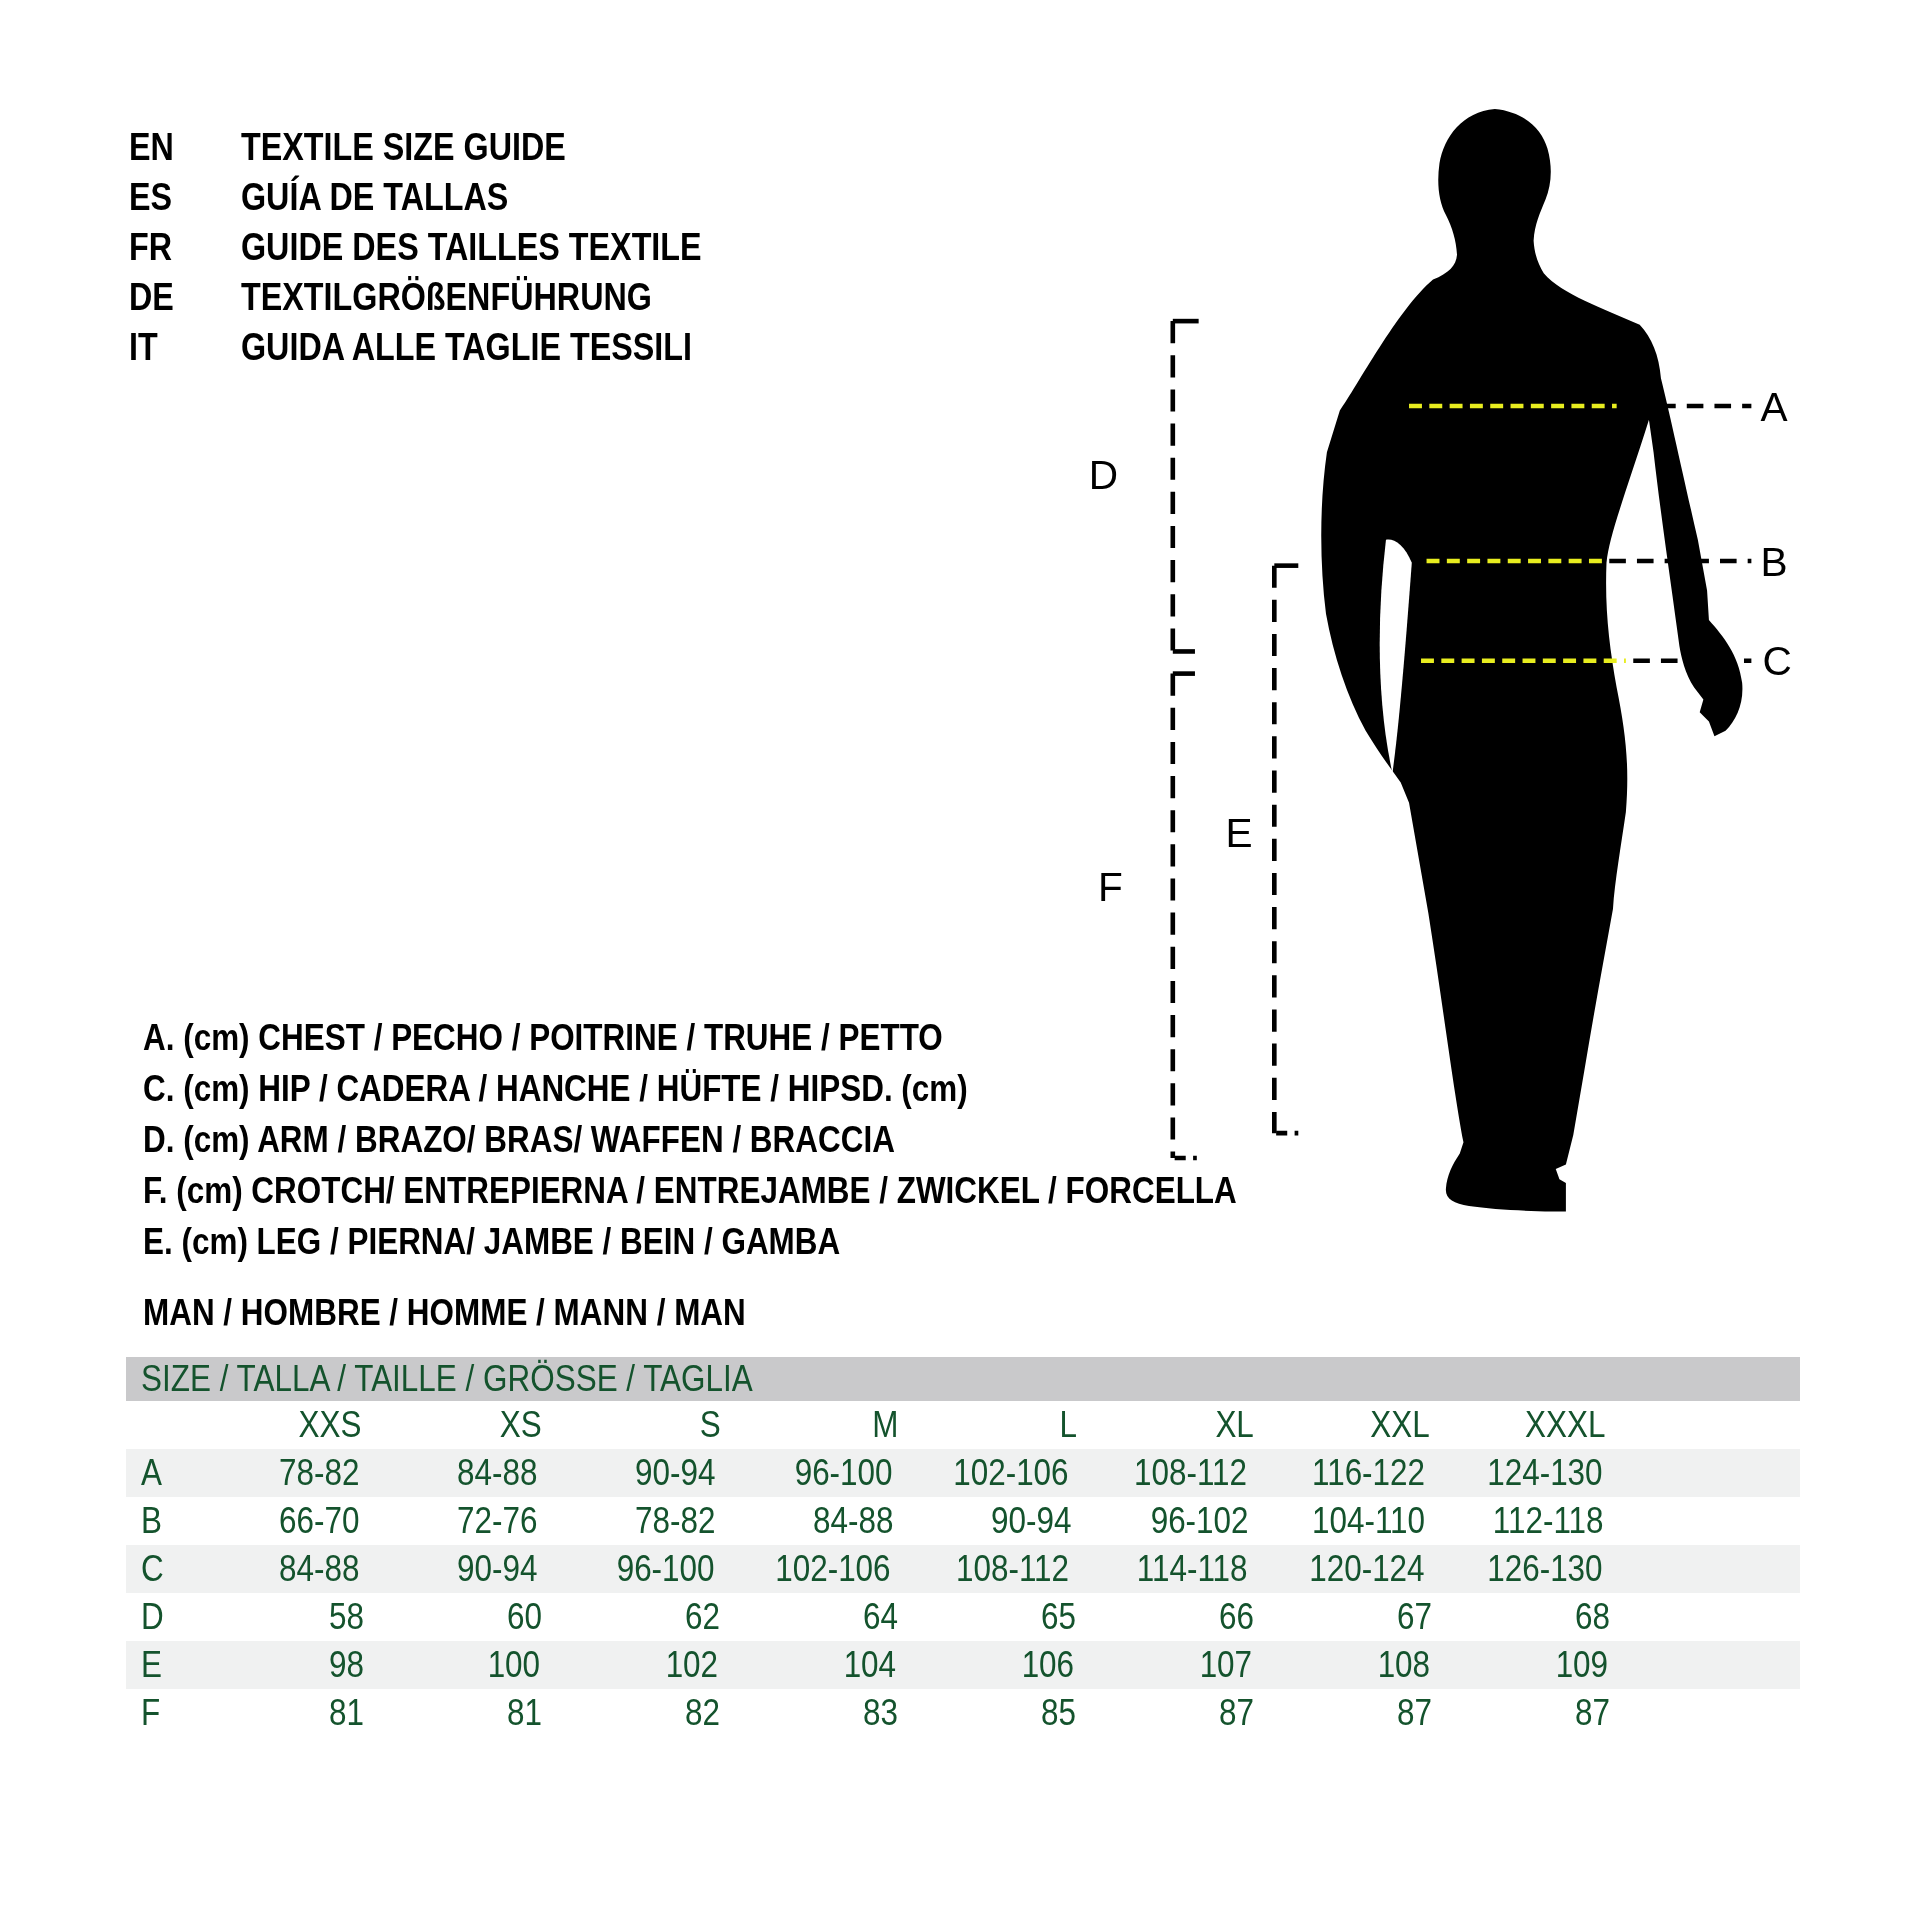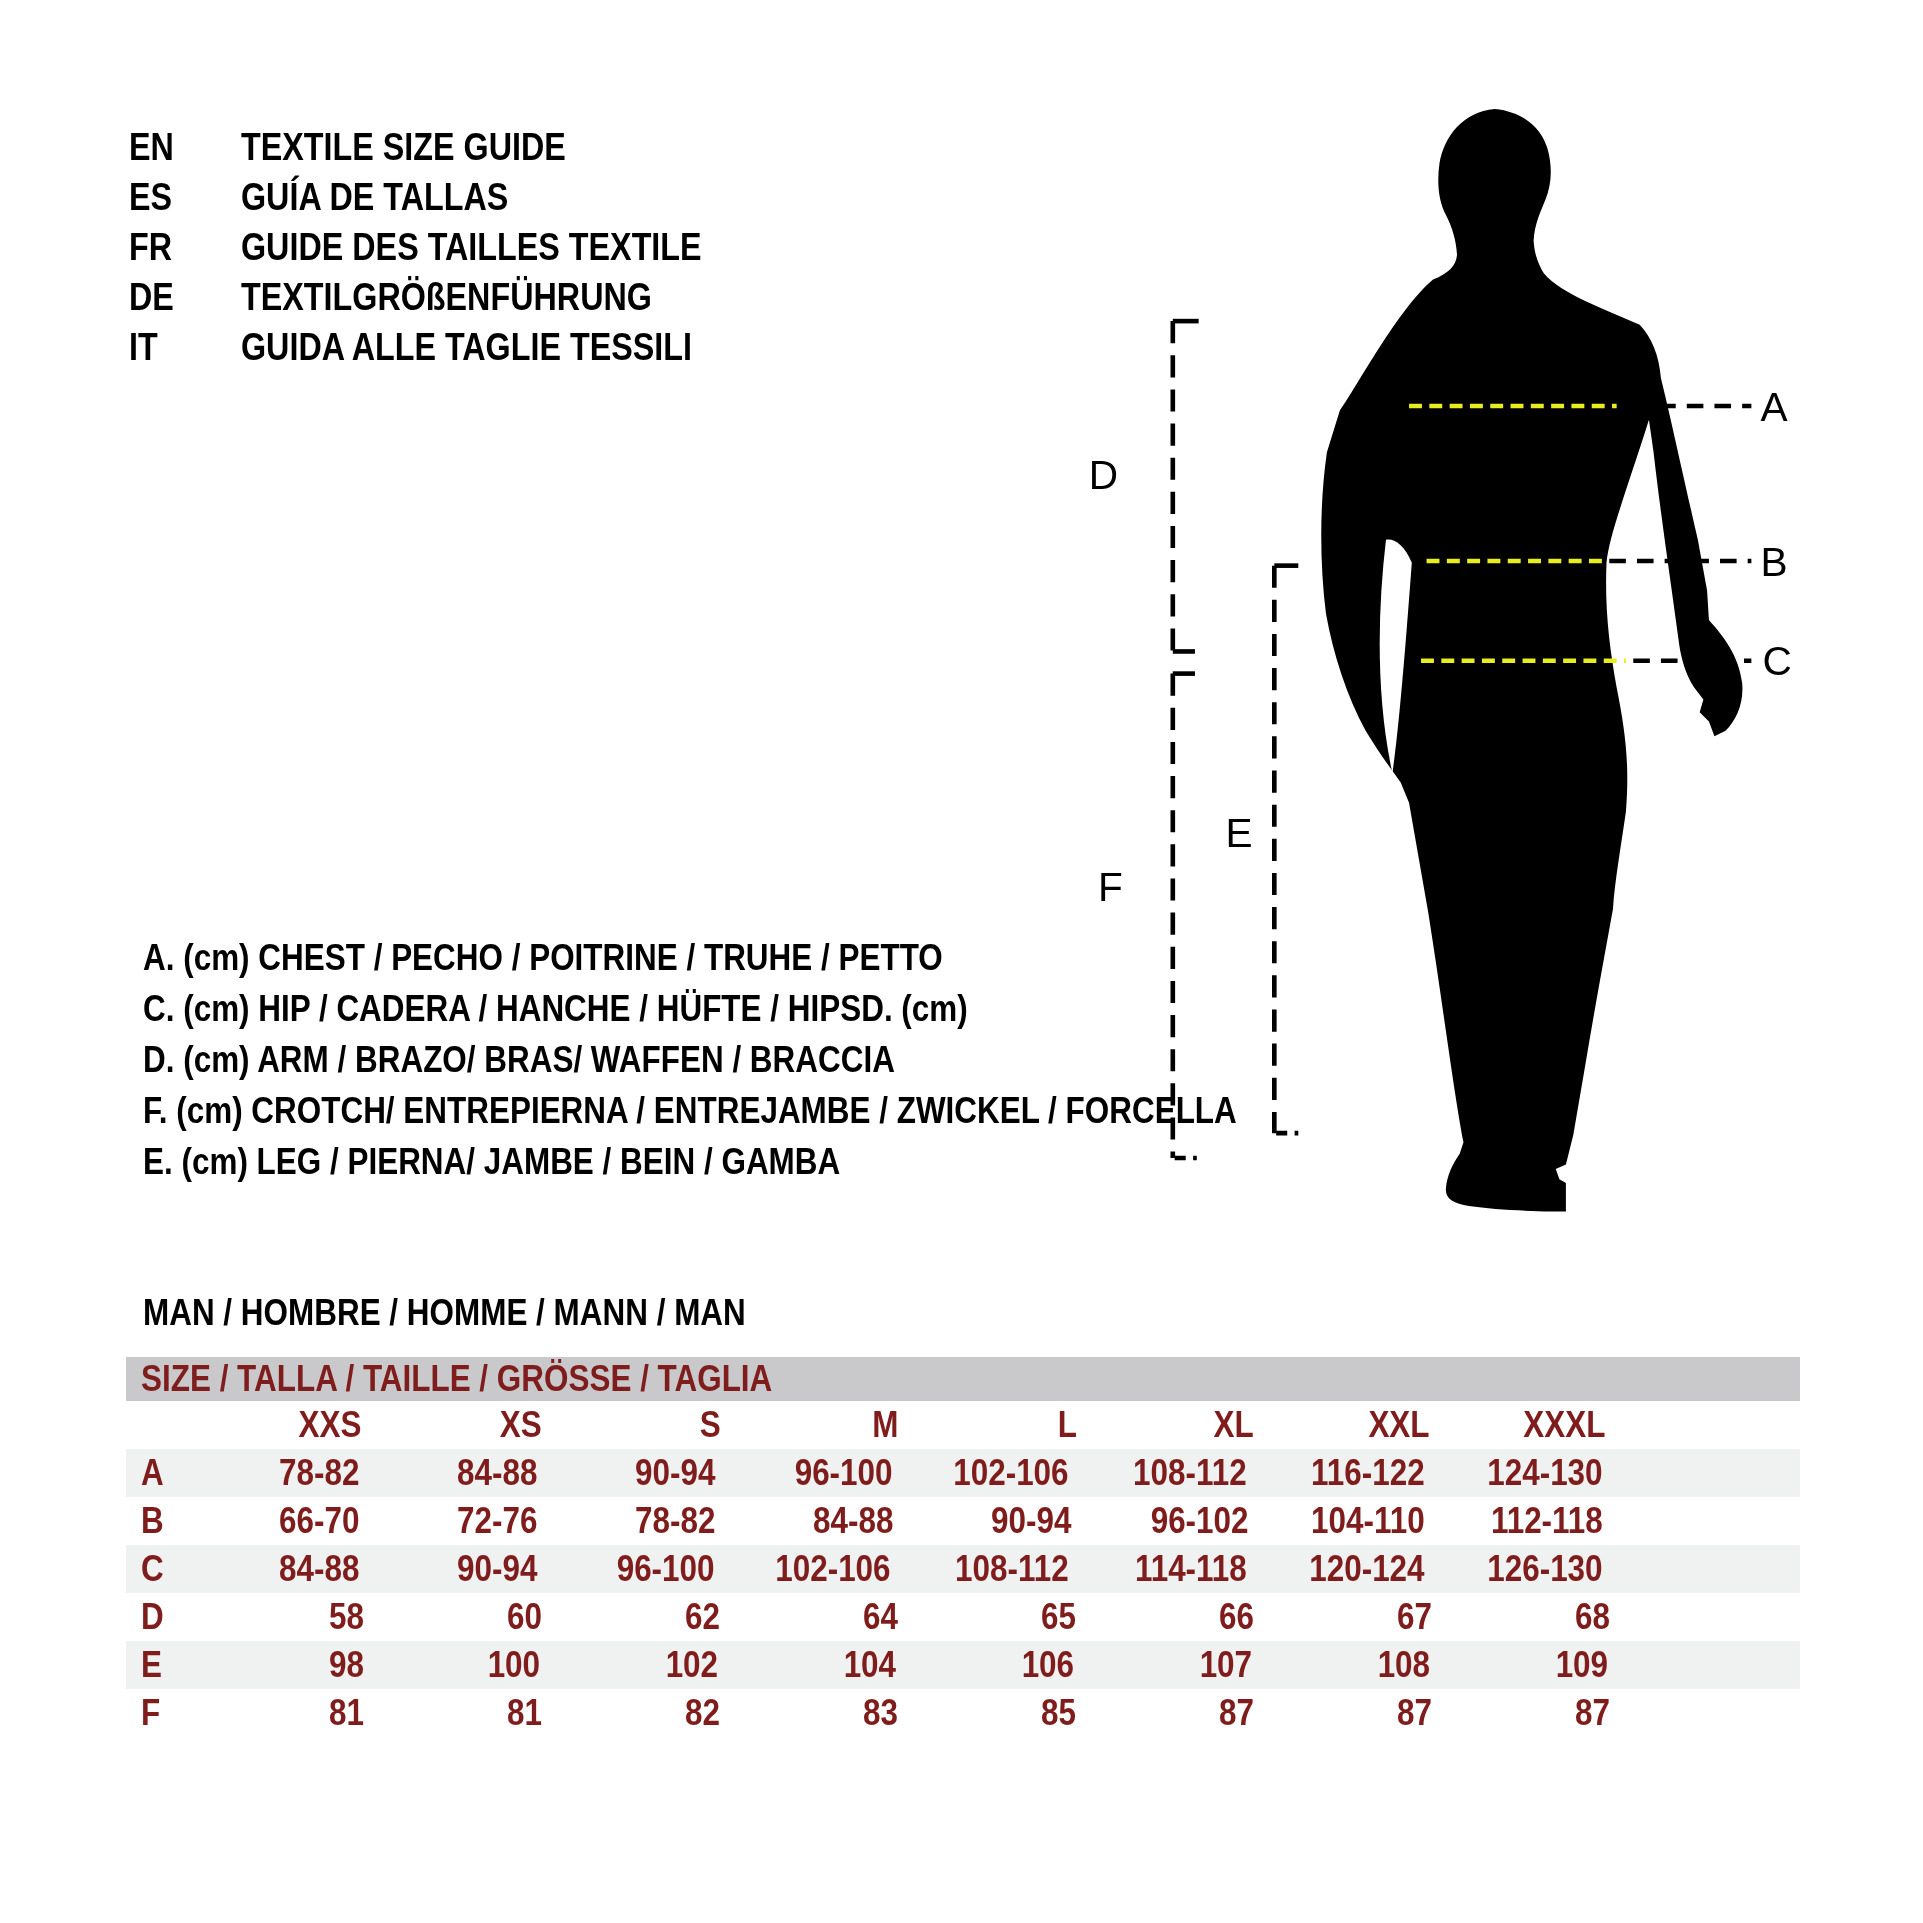--- a/index.html
+++ b/index.html
@@ -19,36 +19,36 @@
   
   .lang-block{
     position:absolute;left:129px;top:122px;
     font-size:38px;line-height:50px;font-weight:700;
   }
   .lang-row{display:flex;}
   .lang-code{width:112px;flex:none;}
 
   
   .desc-block{
-    position:absolute;left:143px;top:932px;
+    position:absolute;left:143px;top:1012px;
     font-size:37px;line-height:51px;font-weight:700;
   }
   .category-line{
     position:absolute;left:143px;top:1292px;
     font-size:37px;font-weight:700;
   }
 
   
   .figure-svg{position:absolute;left:0;top:0;width:1923px;height:1923px;pointer-events:none;}
   .marker-label{font-family:"Liberation Sans",sans-serif;font-size:44px;fill:#000;}
 
   
   .size-table{
     position:absolute;left:126px;top:1357px;width:1674px;
-    color:#7f1d1d;font-size:37px;font-weight:700;
+    color:#14532d;font-size:37px;font-weight:400;
   }
   .t-titlebar{
     height:44px;background:#c9c9cb;
     display:flex;align-items:center;padding-left:14.8px;box-sizing:border-box;
   }
   .t-headrow,.t-row{display:flex;align-items:center;height:48px;}
   .t-label{width:63px;padding-left:14.8px;box-sizing:border-box;flex:none;}
   .t-cell{width:178px;flex:none;text-align:right;}
   .shade{background:#f0f1f1;}
 </style>

